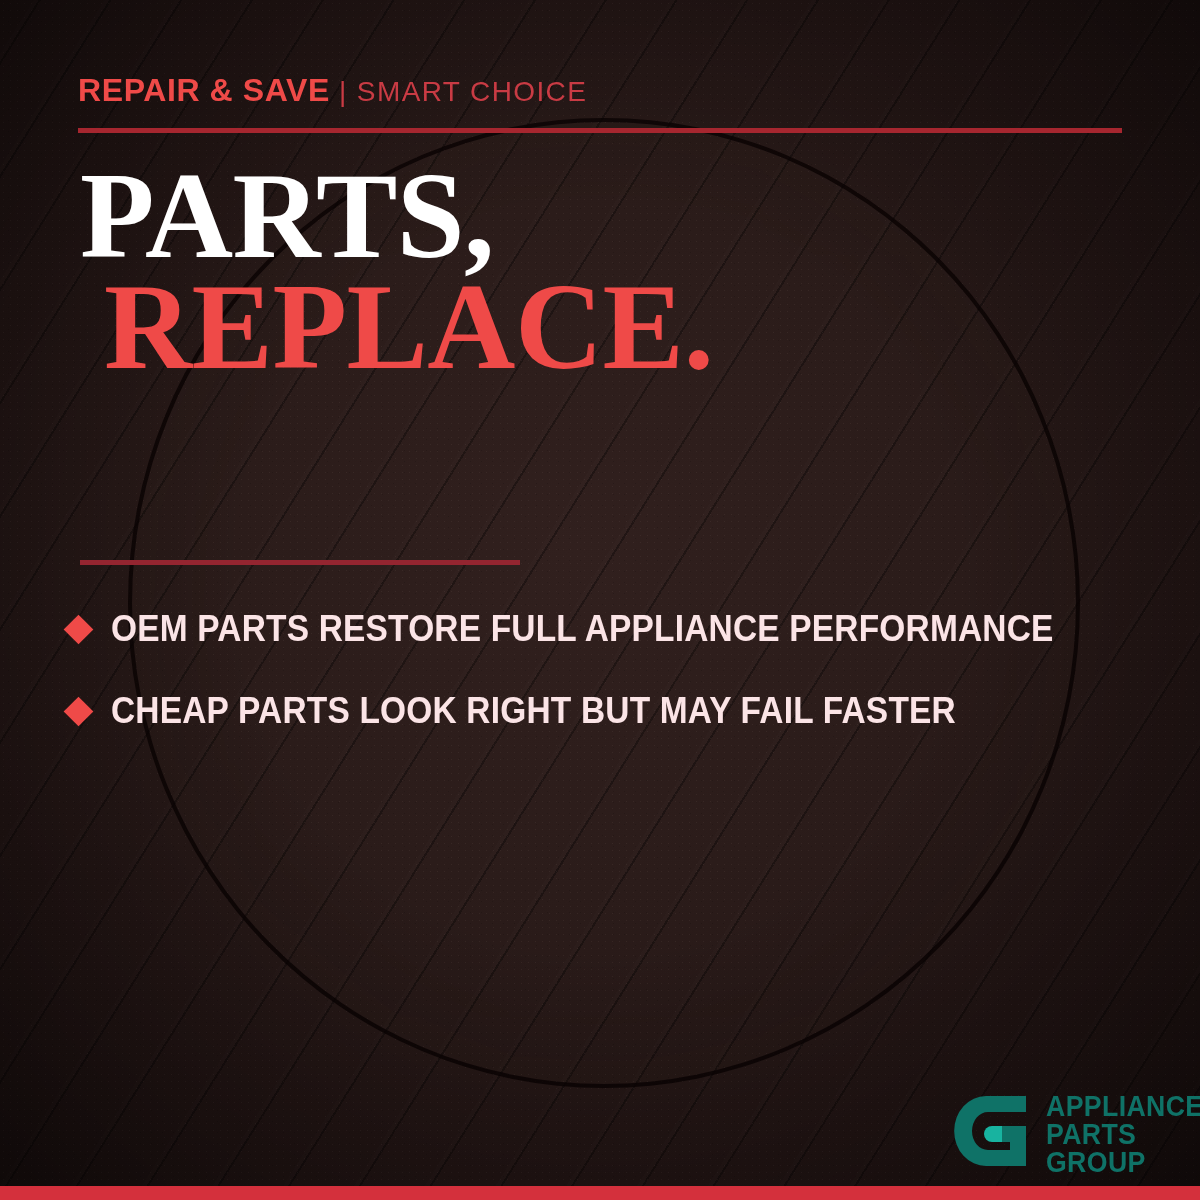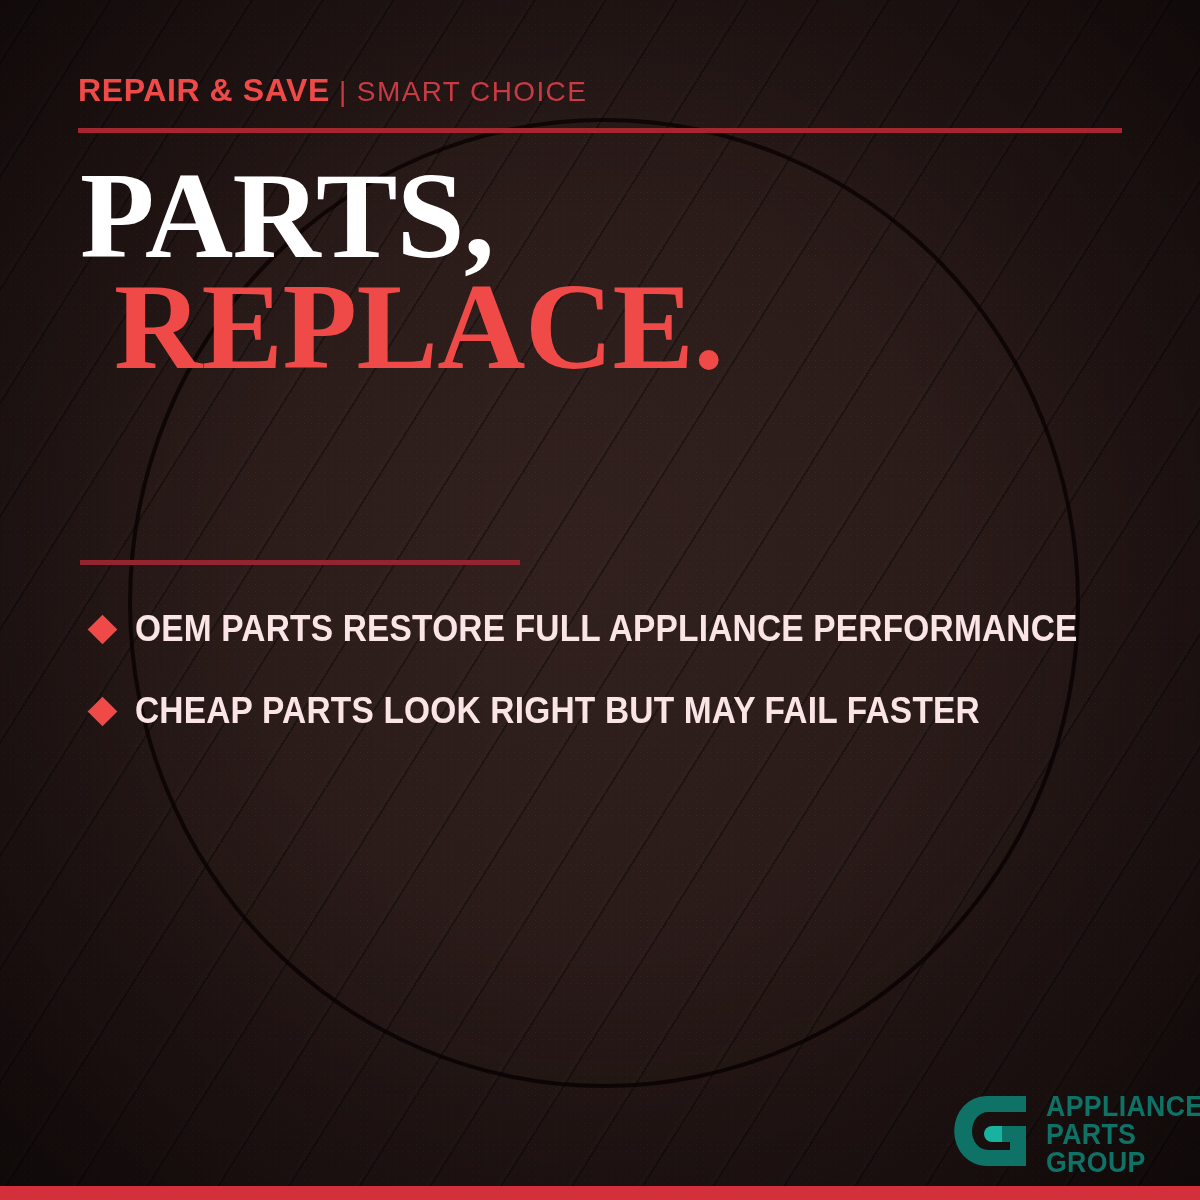--- a/index.html
+++ b/index.html
@@ -112,35 +112,35 @@
     font-weight: bold;
     font-size: 122px;
     line-height: 111px;
     letter-spacing: -0.5px;
     color: #ffffff;
   }
   .headline .l1, .headline .l2 { display: block; }
   .headline .l3 {
     display: block;
     color: #ef4a48;
-    margin-left: 34px;
+    margin-left: 24px;
   }
 
   .rule-mid {
     position: absolute;
     left: 80px;
     top: 560px;
     width: 440px;
     height: 5px;
     background: #942530;
   }
 
   .bullets {
     position: absolute;
-    left: 88px;
+    left: 64px;
     top: 588px;
     width: 1080px;
   }
   .bullet {
     display: flex;
     align-items: center;
     height: 82px;
   }
   .diamond {
     width: 21px;

